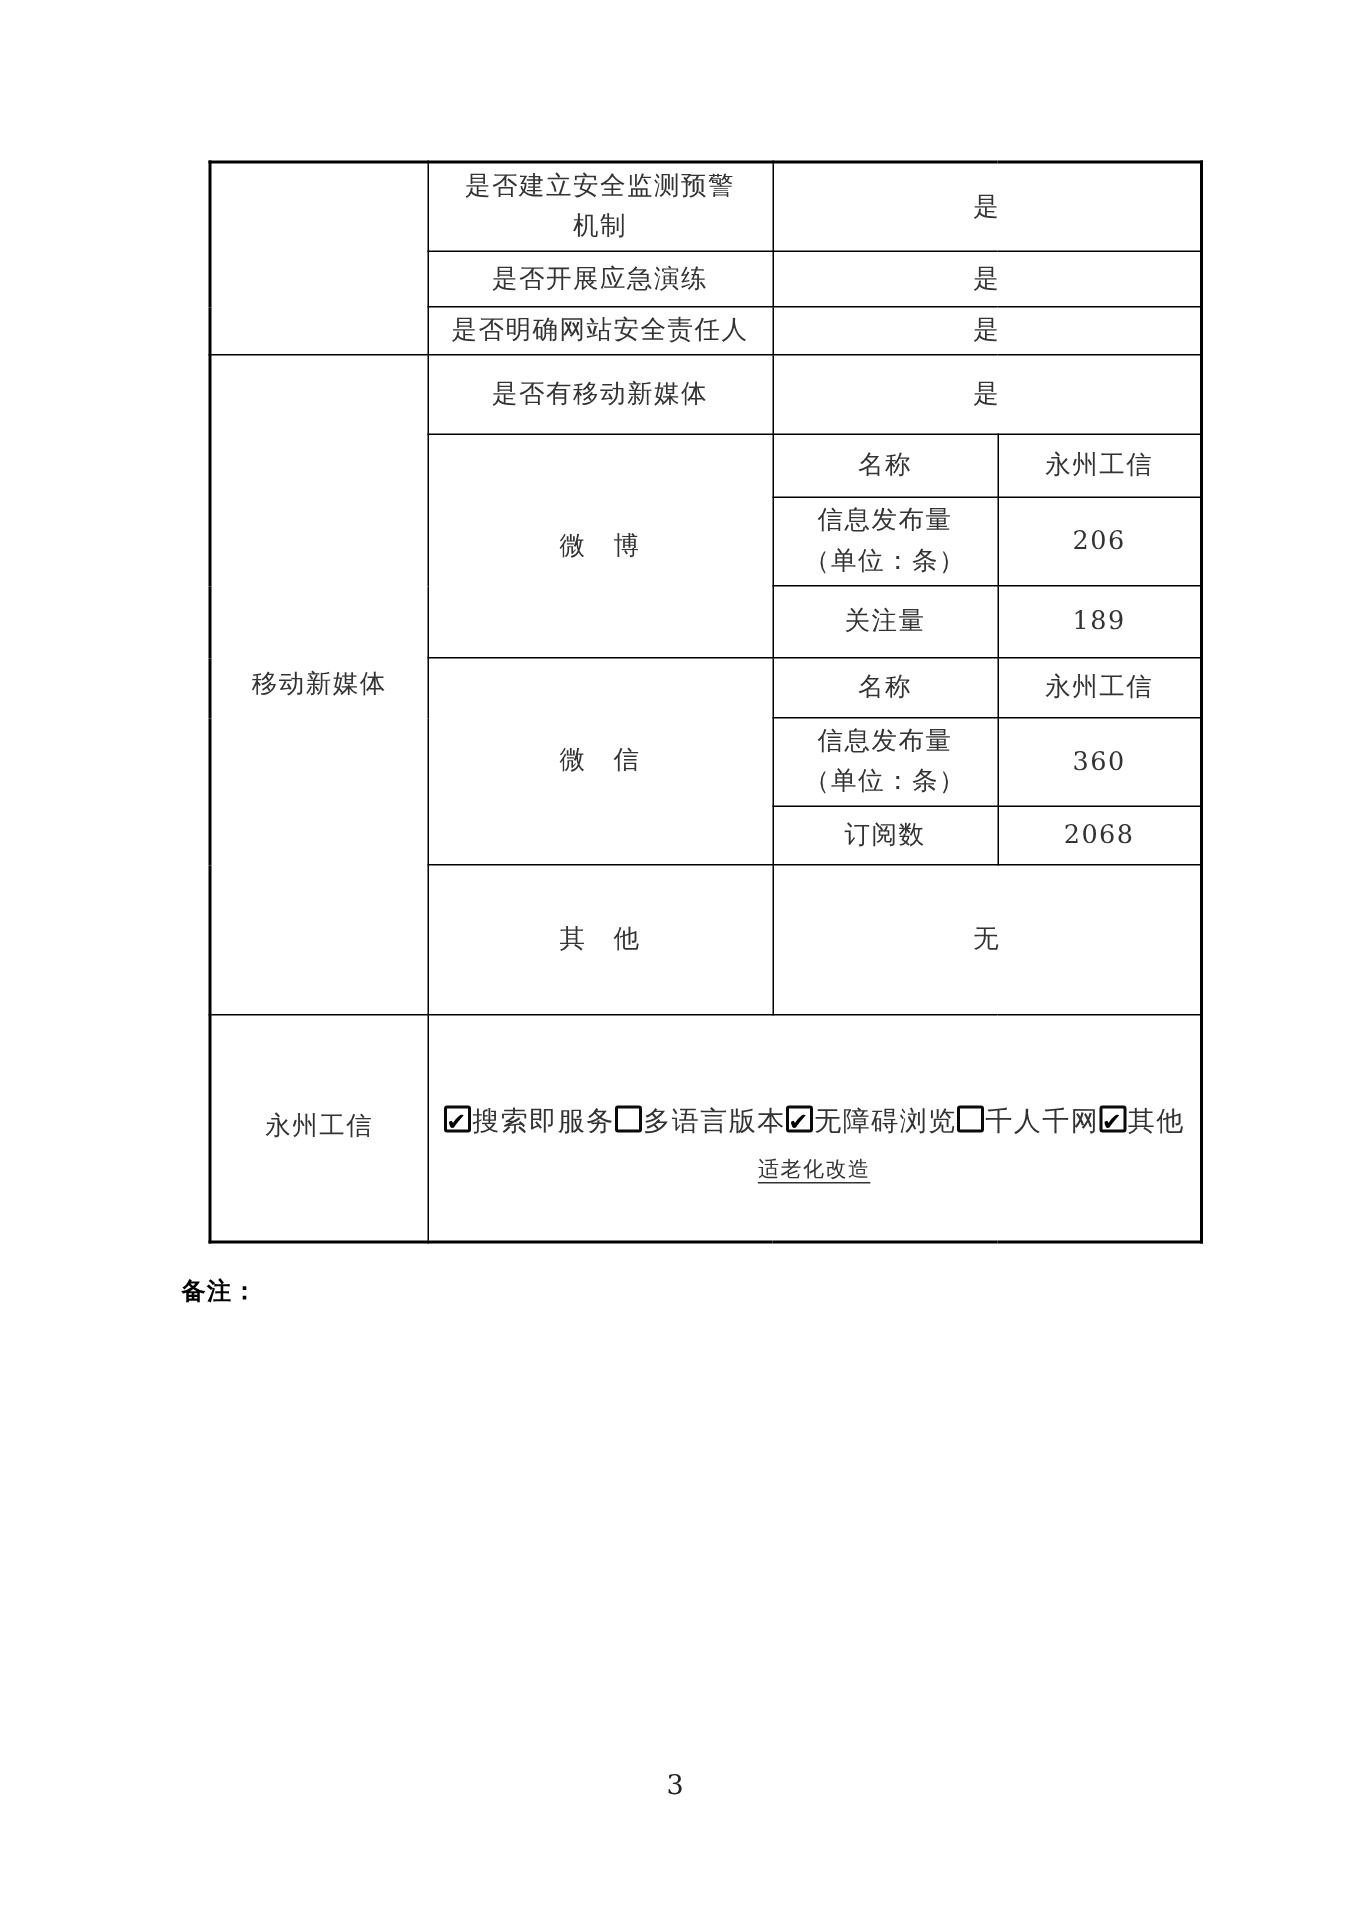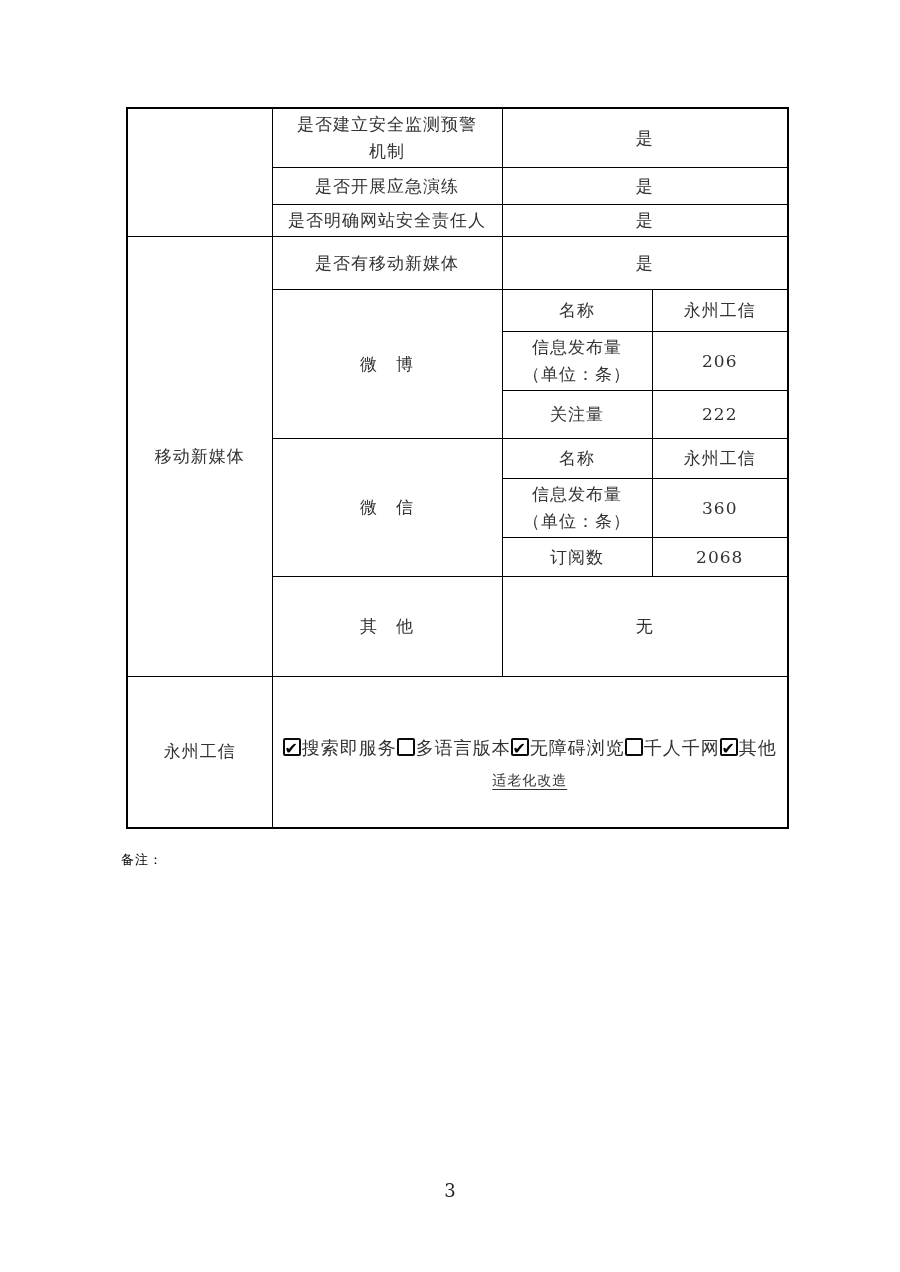--- a/index.html
+++ b/index.html
@@ -7,21 +7,21 @@
     position: relative;
     width: 900px;
     height: 1272px;
     background: #ffffff;
     font-family: "DejaVu Serif", "Liberation Serif", serif;
     color: #333333;
     overflow: hidden;
   }
   table.report {
     position: absolute;
-    left: 126px;
+    left: 139px;
     top: 107px;
     width: 661px;
     border-collapse: collapse;
     table-layout: fixed;
     border: 2px solid #000;
   }
   table.report td {
     border: 1px solid #000;
     text-align: center;
     vertical-align: middle;
@@ -83,22 +83,22 @@
     letter-spacing: 1px;
     line-height: 33px;
     text-decoration: underline;
     text-underline-offset: 4px;
     display: inline-block;
   }
   .notes {
     position: absolute;
     left: 121px;
     top: 851px;
-    font-size: 13px;
-    font-weight: normal;
+    font-size: 16px;
+    font-weight: bold;
     color: #000;
     letter-spacing: 1px;
   }
   .page-number {
     position: absolute;
     top: 1180px;
     left: 0;
     width: 100%;
     text-align: center;
     font-size: 18px;
@@ -142,21 +142,21 @@
         <td>名称</td>
         <td>永州工信</td>
       </tr>
       <tr class="r6">
         <td class="pre">信息发布量
 （单位：条）</td>
         <td>206</td>
       </tr>
       <tr class="r7">
         <td>关注量</td>
-        <td>222</td>
+        <td>189</td>
       </tr>
       <tr class="r8">
         <td rowspan="3">微　信</td>
         <td>名称</td>
         <td>永州工信</td>
       </tr>
       <tr class="r9">
         <td class="pre">信息发布量
 （单位：条）</td>
         <td>360</td>

